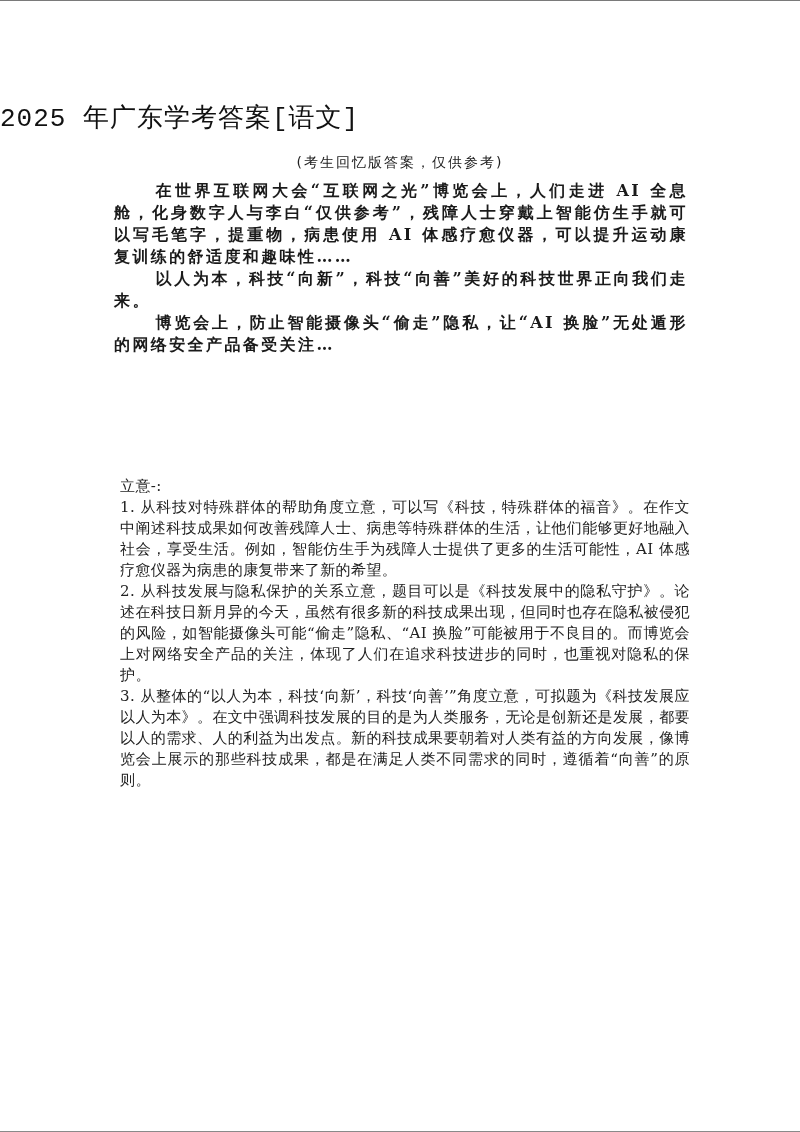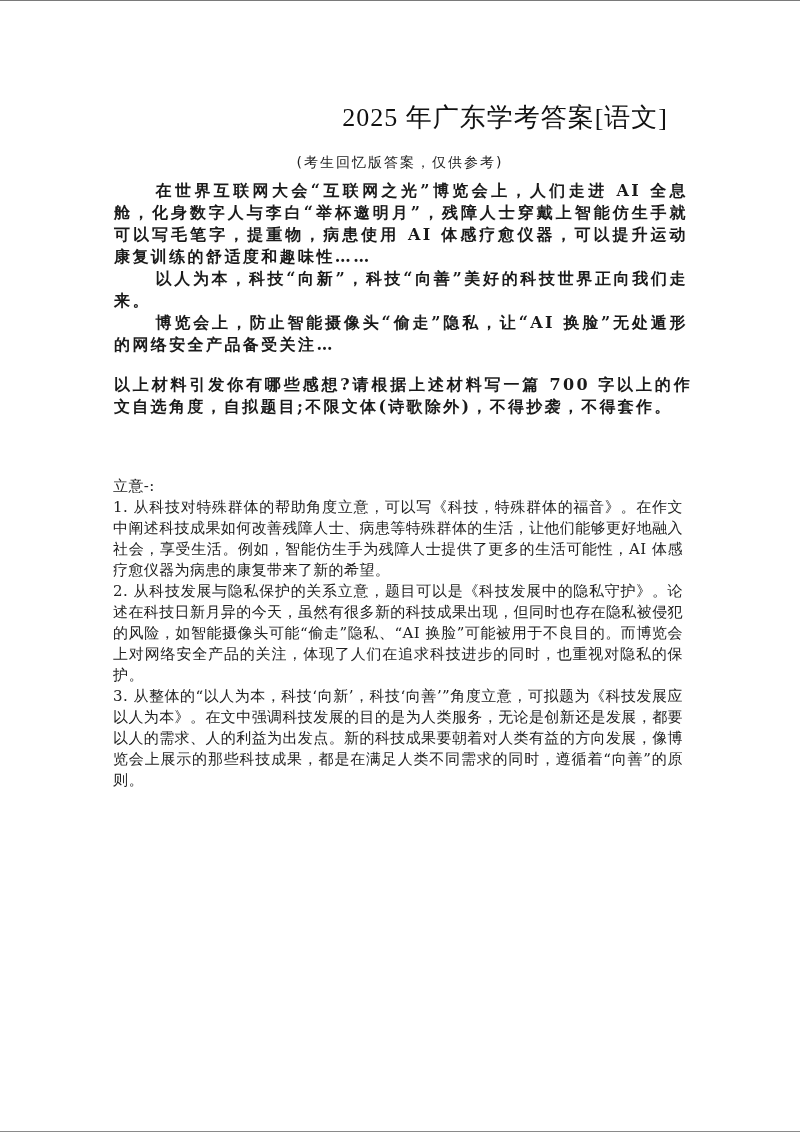--- a/index.html
+++ b/index.html
@@ -24,22 +24,22 @@
       background: #8a8a8a;
     }
     .page {
       position: absolute;
       left: 0; top: 0; width: 800px; height: 1132px;
     }
     .title {
       position: absolute;
       top: 100px;
       left: 0; width: 668px;
-      text-align: right;
-      font-family: Liberation Serif, serif;
+      text-align: left;
+      font-family: Liberation Mono, monospace;
       font-size: 26px;
       letter-spacing: 1px;
       color: #111;
     }
     .subtitle {
       position: absolute;
       top: 142px;
       left: 0; width: 800px;
       text-align: center;
       font-family: "DejaVu Sans", "Liberation Sans", sans-serif;
@@ -72,21 +72,21 @@
       font-size: 16px;
       line-height: 22px;
       letter-spacing: 2.3px;
       font-weight: bold;
       color: #1a1a1a;
       text-align: justify;
     }
     .answers {
       position: absolute;
       top: 476px;
-      left: 113px;
+      left: 120px;
       width: 570px;
       font-size: 15px;
       line-height: 21px;
       letter-spacing: 0.4px;
       color: #222;
     }
     .answers .heading {
       margin: 0;
     }
     .answers p {
@@ -97,26 +97,25 @@
 </head>
 <body>
 
 <div class="top-border"></div>
 
 <div class="page">
   <div class="title">2025 年广东学考答案[语文]</div>
   <div class="subtitle">(考生回忆版答案，仅供参考)</div>
 
   <div class="material">
-    <p>在世界互联网大会“互联网之光”博览会上，人们走进 AI 全息舱，化身数字人与李白“举杯邀明月”，残障人士穿戴上智能仿生手就可以写毛笔字，提重物，病患使用 AI 体感疗愈仪器，可以提升运动康复训练的舒适度和趣味性……</p>
+    <p>在世界互联网大会“互联网之光”博览会上，人们走进 AI 全息舱，化身数字人与李白“仅供参考”，残障人士穿戴上智能仿生手就可以写毛笔字，提重物，病患使用 AI 体感疗愈仪器，可以提升运动康复训练的舒适度和趣味性……</p>
     <p>以人为本，科技“向新”，科技“向善”美好的科技世界正向我们走来。</p>
     <p>博览会上，防止智能摄像头“偷走”隐私，让“AI 换脸”无处遁形的网络安全产品备受关注…</p>
   </div>
 
-  <div class="prompt">以上材料引发你有哪些感想?请根据上述材料写一篇 700 字以上的作文自选角度，自拟题目;不限文体(诗歌除外)，不得抄袭，不得套作。</div>
 
   <div class="answers">
     <p class="heading">立意-:</p>
     <p>1. 从科技对特殊群体的帮助角度立意，可以写《科技，特殊群体的福音》。在作文中阐述科技成果如何改善残障人士、病患等特殊群体的生活，让他们能够更好地融入社会，享受生活。例如，智能仿生手为残障人士提供了更多的生活可能性，AI 体感疗愈仪器为病患的康复带来了新的希望。</p>
     <p>2. 从科技发展与隐私保护的关系立意，题目可以是《科技发展中的隐私守护》。论述在科技日新月异的今天，虽然有很多新的科技成果出现，但同时也存在隐私被侵犯的风险，如智能摄像头可能“偷走”隐私、“AI 换脸”可能被用于不良目的。而博览会上对网络安全产品的关注，体现了人们在追求科技进步的同时，也重视对隐私的保护。</p>
     <p>3. 从整体的“以人为本，科技‘向新’，科技‘向善’”角度立意，可拟题为《科技发展应以人为本》。在文中强调科技发展的目的是为人类服务，无论是创新还是发展，都要以人的需求、人的利益为出发点。新的科技成果要朝着对人类有益的方向发展，像博览会上展示的那些科技成果，都是在满足人类不同需求的同时，遵循着“向善”的原则。</p>
   </div>
 </div>
 
 <div class="bottom-border"></div>

